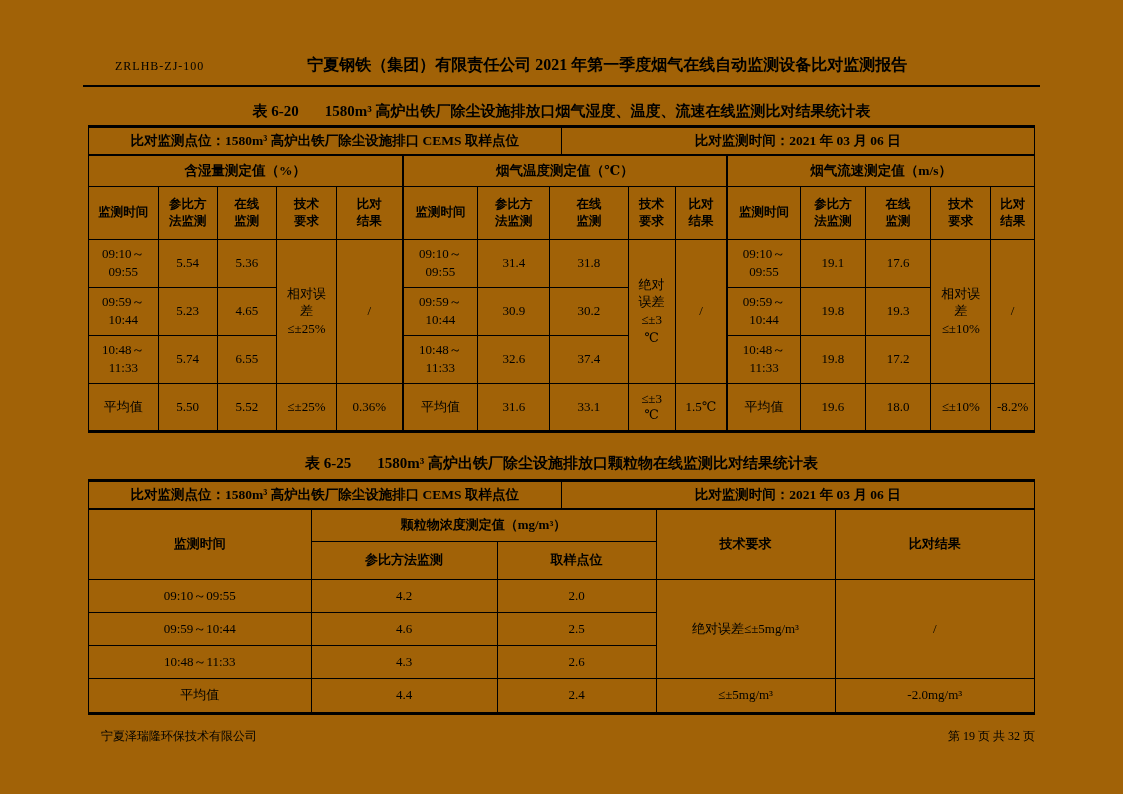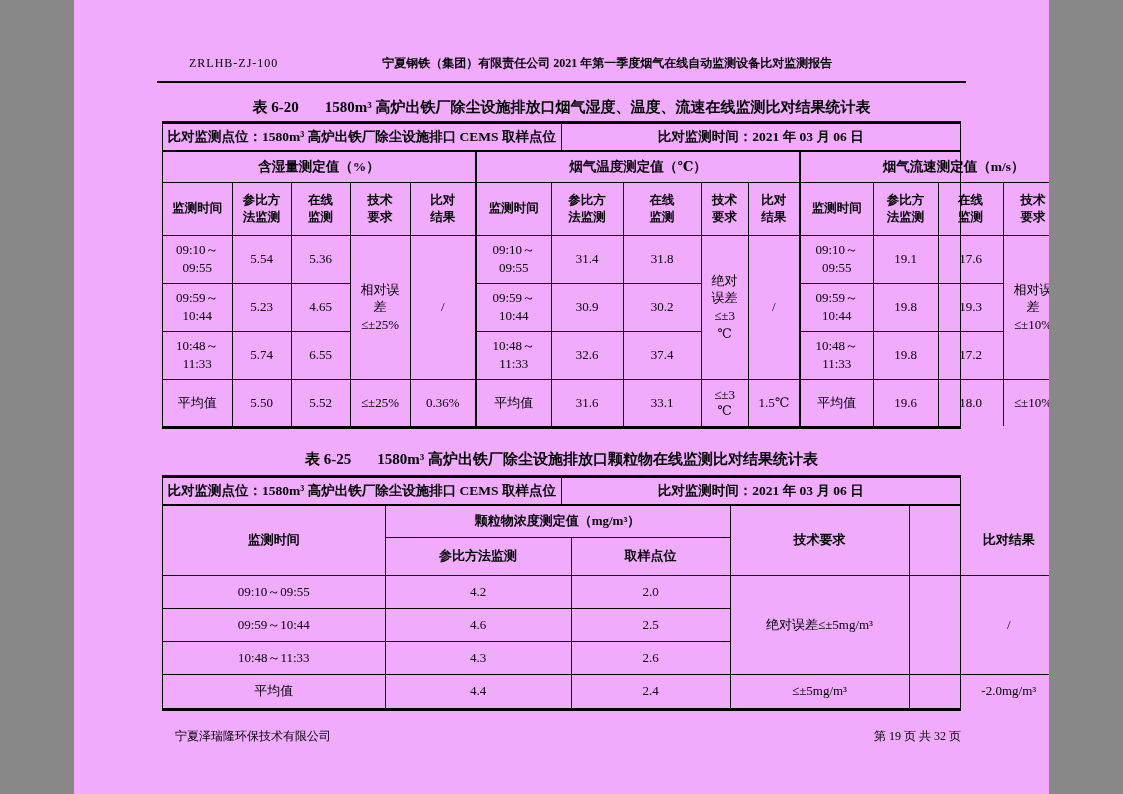--- a/index.html
+++ b/index.html
@@ -1,26 +1,26 @@
 <!DOCTYPE html>
 <html><head>
 <meta charset="utf-8">
 <style>
   * { margin:0; padding:0; box-sizing:border-box; }
   html,body { background:#888; }
   .page {
-    width:975px; height:794px; background:#f0abfc; position:relative;
+    width:1123px; height:794px; background:#a16207; position:relative;
     font-family:"Liberation Serif","DejaVu Serif",serif; color:#000;
     margin:0 auto; overflow:hidden;
   }
   
   .hdr { margin:55px 83px 0; border-bottom:2px solid #000; padding-bottom:9px;
          display:flex; align-items:baseline; }
   .hdr-code { font-size:12px; letter-spacing:1px; margin-left:32px; white-space:nowrap; }
-  .hdr-title { flex:1; text-align:center; font-size:12px; font-weight:bold; padding-right:30px; }
+  .hdr-title { flex:1; text-align:center; font-size:16px; font-weight:bold; padding-right:30px; }
   
   .tbl-title { text-align:center; font-size:15px; font-weight:bold; margin-top:15px; }
   .tbl-title .no { margin-right:26px; }
   .tbl-title2 { margin-top:21px; }
   
   .tblwrap { margin:4px 88px 0; border:1px solid #000; border-top:3px solid #000; border-bottom:3px solid #000; }
   .siterow { display:flex; border-bottom:2px solid #000; font-weight:bold; font-size:13.5px; }
   .sitecell { width:50%; border-right:1px solid #000; display:flex; align-items:center; justify-content:center; padding:4px 2px; }
   .datecell { width:50%; display:flex; align-items:center; justify-content:center; padding:4px 2px; }
   table { border-collapse:collapse; table-layout:fixed; width:100%; }

